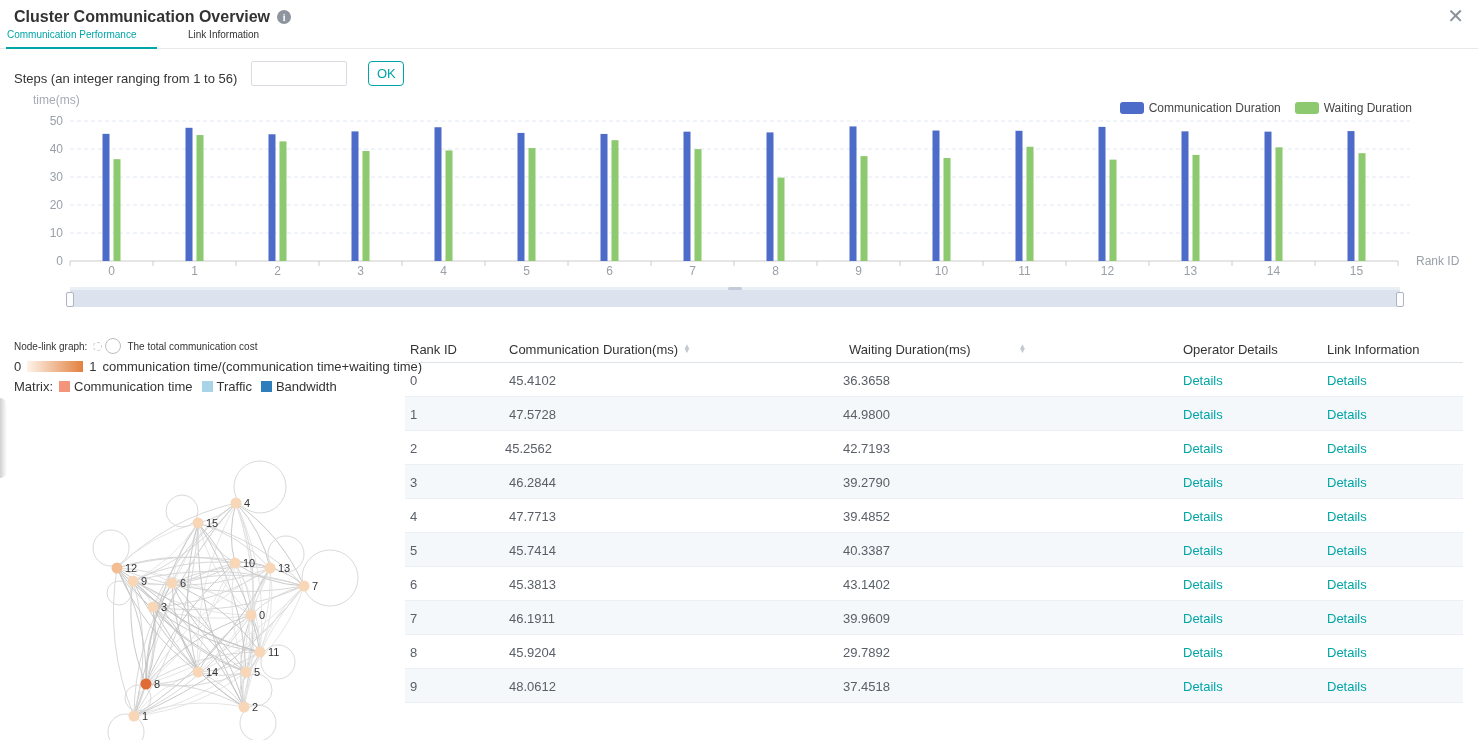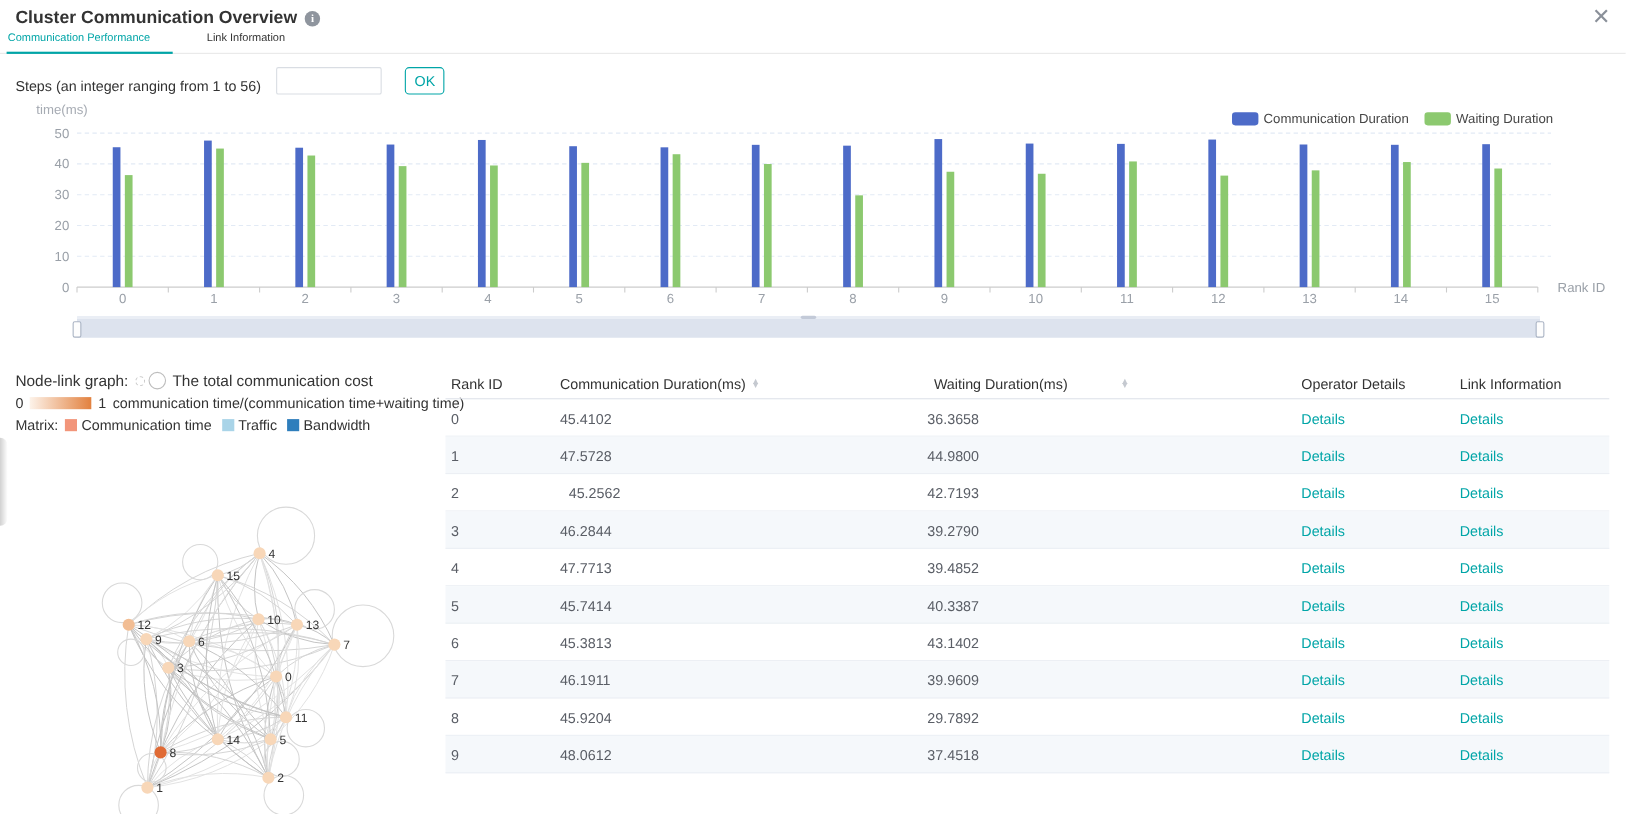--- a/index.html
+++ b/index.html
@@ -41,21 +41,21 @@
   #dz-slider { left:70px; top:287px; width:1330px; height:20px; background:#dde3ee;
     border-top:3px solid #eaeef5; border-radius:1px; }
   .dz-handle { position:absolute; top:2px; width:8px; height:15px; background:#fdfdfd;
     border:1px solid #aab4c4; border-radius:2px; cursor:ew-resize; }
   #dz-handle-left { left:-4px; }
   #dz-handle-right { right:-4px; }
   #dz-notch { position:absolute; left:50%; top:-3px; width:14px; height:3px; margin-left:-7px;
     background:#c3cad8; border-radius:2px; }
 
   
-  #nl-line1 { left:14px; top:338px; display:flex; align-items:center; gap:6px; font-size:14px; }
+  #nl-line1 { left:14px; top:338px; display:flex; align-items:center; gap:6px; font-size:10px; }
   #nl-line2 { left:14px; top:359px; display:flex; align-items:center; gap:6px; font-size:13px; }
   #nl-line3 { left:14px; top:379px; display:flex; align-items:center; gap:6px; font-size:13px; }
   #cost-icons { display:flex; align-items:center; gap:3px; }
   .cost-c1 { width:9px; height:9px; border:1px dashed #c9c9c9; border-radius:50%; }
   .cost-c2 { width:16px; height:16px; border:1px solid #bdbdbd; border-radius:50%; }
   #grad-bar { width:56px; height:11px; }
   .matrix-sq { width:11px; height:11px; display:inline-block; }
   .matrix-item { display:flex; align-items:center; gap:4px; }
 
   
@@ -446,21 +446,21 @@
             <span class="details-link">Details</span>
           </div>
           <div class="td-cell" style="left: 922px;">
             <span class="details-link">Details</span>
           </div>
         </div>
         <div class="t-row">
           <div class="td-cell" style="left: 5px;">
             <span>2</span>
           </div>
-          <div class="td-cell" style="left: 112px; align-items: center;">
+          <div class="td-cell" style="left: 100px; align-items: center;">
             <span>45.2562</span>
           </div>
           <div class="td-cell" style="left: 438px;">
             <span>42.7193</span>
           </div>
           <div class="td-cell" style="left: 778px;">
             <span class="details-link">Details</span>
           </div>
           <div class="td-cell" style="left: 922px;">
             <span class="details-link">Details</span>

